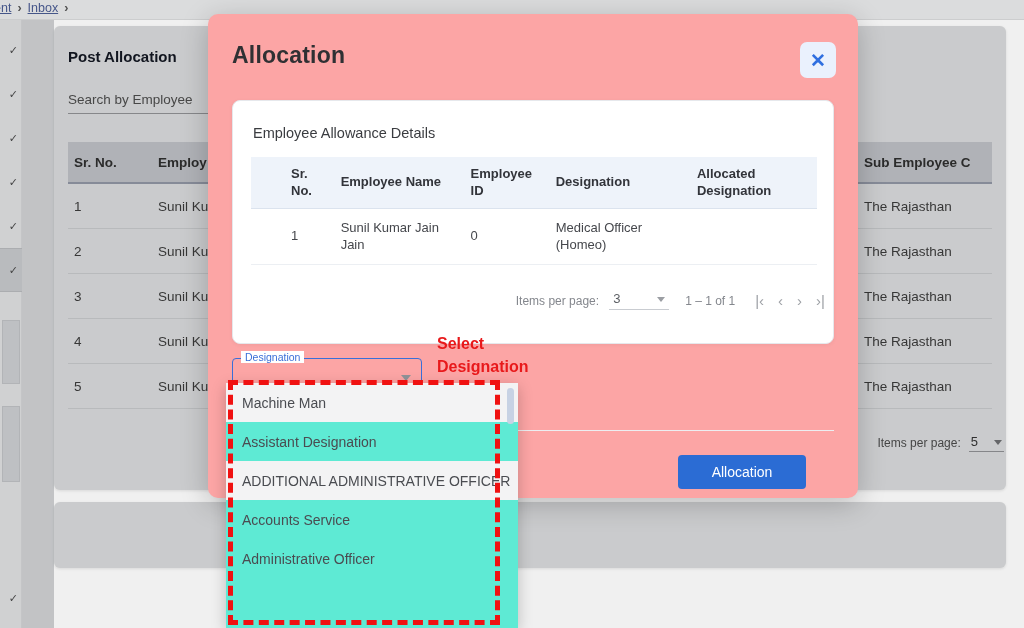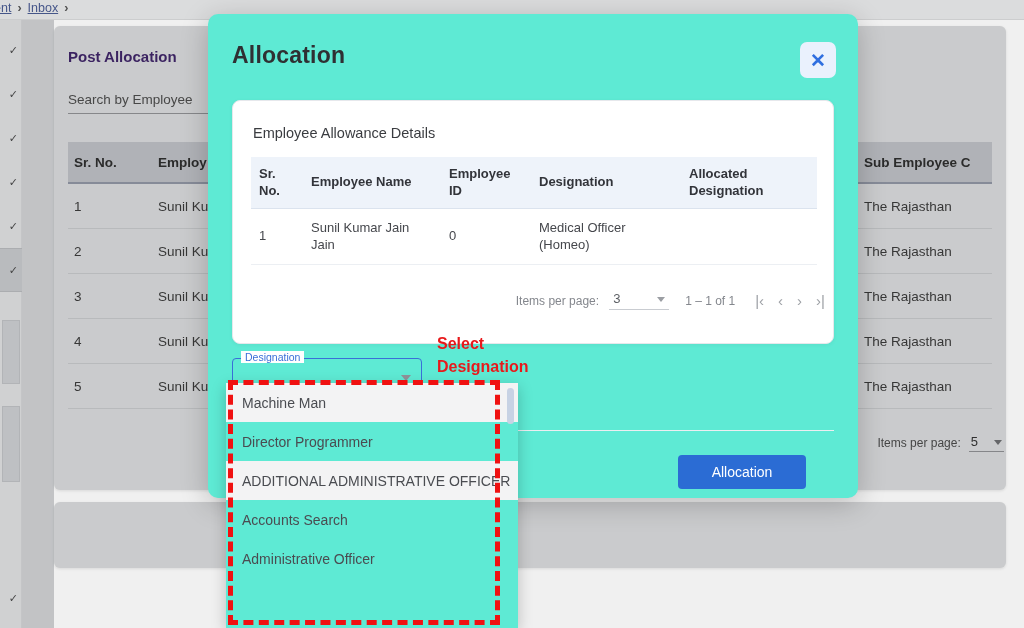--- a/index.html
+++ b/index.html
@@ -56,21 +56,21 @@
 
   
   .content-card {
     position: absolute; left: 54px; top: 26px; width: 952px; height: 464px;
     background: #d6d8db;
     border-radius: 6px;
     box-shadow: 0 1px 3px rgba(0,0,0,.10);
   }
   .page-title {
     position: absolute; left: 14px; top: 22px;
-    font-size: 15px; font-weight: bold; color: #4c1d95;
+    font-size: 15px; font-weight: bold; color: #0f172a;
   }
   .search-wrap {
     position: absolute; left: 14px; top: 66px; width: 300px;
   }
   .search-label { font-size: 13.5px; color: #4c4c4c; }
   .search-underline {
     margin-top: 6px; height: 1px; background: #8d9095;
   }
 
   
@@ -114,21 +114,21 @@
 
   .bg-panel-below {
     position: absolute; left: 54px; top: 502px; width: 952px; height: 66px;
     background: #d6d8db; border-radius: 6px;
     box-shadow: 0 1px 3px rgba(0,0,0,.10);
   }
 
   
   .modal {
     position: absolute; left: 208px; top: 14px; width: 650px; height: 484px;
-    background: #5eead4;
+    background: #fca5a5;
     border-radius: 10px;
     box-shadow: 0 6px 28px rgba(0,0,0,.22);
   }
   .modal-title {
     position: absolute; left: 24px; top: 28px;
     font-size: 23px; font-weight: bold; color: #2f3033; letter-spacing: .2px;
   }
   .modal-close {
     position: absolute; right: 22px; top: 28px;
     width: 36px; height: 36px; border-radius: 7px;
@@ -152,21 +152,21 @@
   .m-thead {
     display: flex; background: #eef3fa; min-height: 52px; align-items: center;
     border-bottom: 1px solid #dbe3ee;
   }
   .m-thead .th {
     font-size: 13px; font-weight: bold; color: #32343a;
     padding: 0 8px; line-height: 1.25;
   }
   .m-row { display: flex; min-height: 56px; align-items: center; border-bottom: 1px solid #eceff3; }
   .m-row .td { font-size: 13px; color: #45474c; padding: 0 8px; line-height: 1.3; }
-  .mc-sr  { width: 52px; }
+  .mc-sr  { width: 52px; margin-left: 32px; }
   .mc-nm  { width: 138px; }
   .mc-id  { width: 90px; }
   .mc-dg  { width: 150px; }
   .mc-ad  { width: 136px; }
 
   .m-paginator {
     position: absolute; right: 8px; top: 190px;
     display: flex; align-items: center; gap: 10px;
     font-size: 12px; color: #84878d;
   }
@@ -380,23 +380,23 @@
       <span class="desig-legend">Designation</span>
       <span class="desig-arrow"></span>
     </div>
 
     <div class="modal-divider"></div>
     <button class="alloc-btn">Allocation</button>
   </div>
 
   <div class="dd-panel">
     <div class="dd-option hl">Machine Man</div>
-    <div class="dd-option">Director Programmer</div>
+    <div class="dd-option">Assistant Designation</div>
     <div class="dd-option hl">ADDITIONAL ADMINISTRATIVE OFFICER</div>
-    <div class="dd-option">Accounts Search</div>
+    <div class="dd-option">Accounts Service</div>
     <div class="dd-option">Administrative Officer</div>
     <div class="dd-scroll-track">
       <div class="dd-scroll-thumb"></div>
     </div>
   </div>
 
   <div class="annot-text">Select<br>Designation</div>
   <div class="annot-box"></div>
 
 </div>

